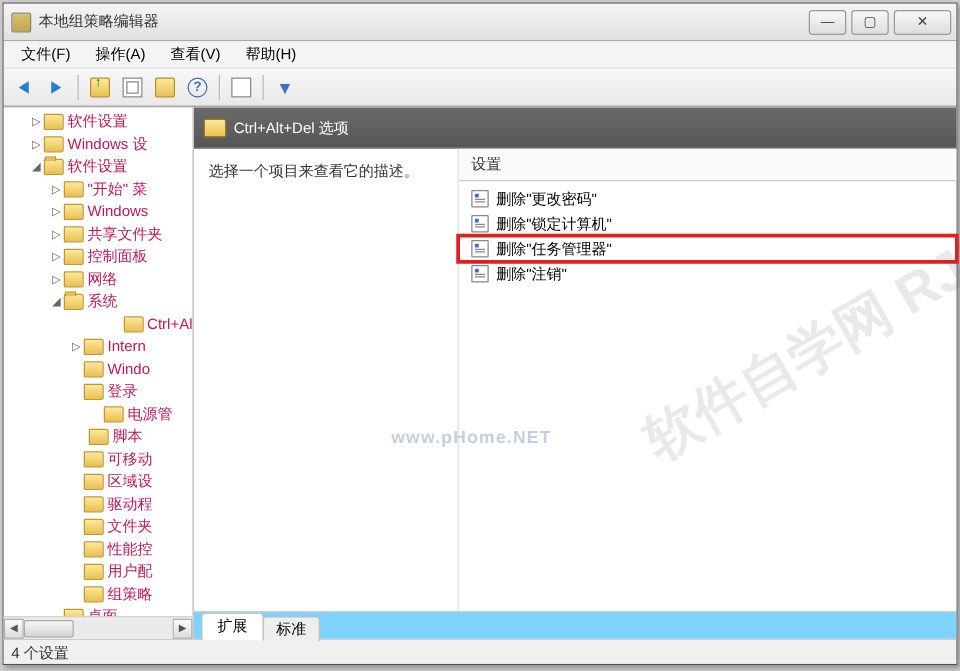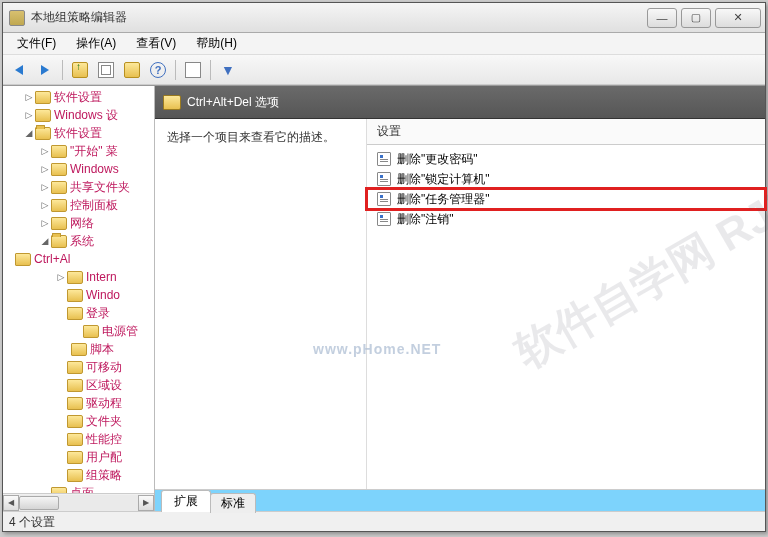--- a/index.html
+++ b/index.html
@@ -166,21 +166,21 @@
             <div class="tree-row" style="padding-left: 36px;">
               <span class="tree-toggle">▷</span>
               <span class="tree-folder"></span>
               <span class="tree-label">网络</span>
             </div>
             <div class="tree-row" style="padding-left: 36px;">
               <span class="tree-toggle">◢</span>
               <span class="tree-folder open"></span>
               <span class="tree-label">系统</span>
             </div>
-            <div class="tree-row" style="">
+            <div class="tree-row" style=" justify-content: flex-end;">
               <span class="tree-toggle"></span>
               <span class="tree-folder"></span>
               <span class="tree-label">Ctrl+Al</span>
             </div>
             <div class="tree-row" style="padding-left: 52px;">
               <span class="tree-toggle">▷</span>
               <span class="tree-folder"></span>
               <span class="tree-label">Intern</span>
             </div>
             <div class="tree-row" style="padding-left: 52px;">

